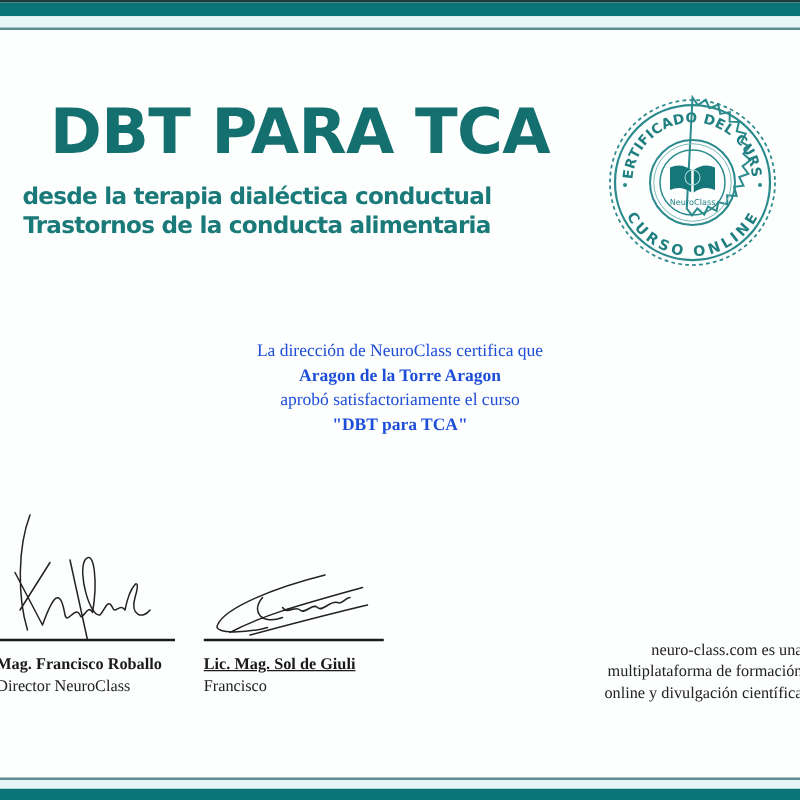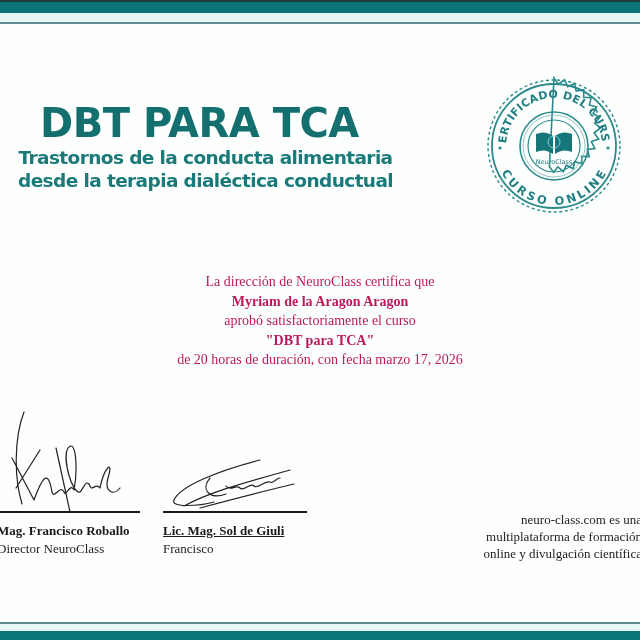--- a/index.html
+++ b/index.html
@@ -11,36 +11,36 @@
   .top-edge { position: absolute; left: 0; top: 0; width: 640px; height: 2px; background: #1f3b3d; }
   .top-band { position: absolute; left: 0; top: 2px; width: 640px; height: 11px; background: #0b7479; }
   .top-pale { position: absolute; left: 0; top: 13px; width: 640px; height: 9px; background: #e6f6f6; }
   .top-line { position: absolute; left: 0; top: 22px; width: 640px; height: 2px; background: #5d8d92; }
 
   .bot-line { position: absolute; left: 0; top: 622px; width: 640px; height: 2px; background: #5d8d92; }
   .bot-pale { position: absolute; left: 0; top: 624px; width: 640px; height: 7px; background: #e6f6f6; }
   .bot-band { position: absolute; left: 0; top: 631px; width: 640px; height: 9px; background: #0b7479; }
 
   .title {
-    position: absolute; left: 40px; top: 100px;
+    position: absolute; left: 40px; top: 82px;
     font-family: "DejaVu Sans", sans-serif; font-weight: bold;
-    font-size: 40px; letter-spacing: -0.5px; color: #14706f; line-height: 46px;
+    font-size: 50px; letter-spacing: -0.5px; color: #14706f; line-height: 46px;
     white-space: nowrap;
   }
   .subtitle {
     position: absolute; left: 18px; top: 146px;
     font-family: "DejaVu Sans", sans-serif; font-weight: bold;
     font-size: 18.5px; letter-spacing: -0.6px; color: #1a7a79; line-height: 23px;
     text-align: center; white-space: nowrap;
   }
   .seal { position: absolute; left: 484px; top: 76px; width: 140px; height: 140px; }
 
   .body-text {
     position: absolute; left: 120px; top: 272px; width: 400px;
-    text-align: center; color: #be185d; font-size: 14px; line-height: 19.6px;
+    text-align: center; color: #1d4ed8; font-size: 14px; line-height: 19.6px;
   }
   .body-text .b { font-weight: bold; }
 
   .sig-line { position: absolute; height: 2px; background: #1a1a1a; top: 511px; }
   .sig-name { position: absolute; top: 523px; font-weight: bold; font-size: 13px; color: #1a1a1a; white-space: nowrap; }
   .sig-role { position: absolute; top: 541px; font-size: 13px; color: #222; white-space: nowrap; }
   .sig-svg { position: absolute; }
 
   .footer-note {
     position: absolute; right: -2px; top: 511px; width: 200px;
@@ -52,22 +52,22 @@
 
 <div>
   <div class="top-edge"></div>
   <div class="top-band"></div>
   <div class="top-pale"></div>
   <div class="top-line"></div>
 </div>
 
 <div class="title">DBT PARA TCA</div>
 <div class="subtitle">
+  <div>desde la terapia dialéctica conductual</div>
   <div>Trastornos de la conducta alimentaria</div>
-  <div>desde la terapia dialéctica conductual</div>
 </div>
 
 <svg class="seal" viewBox="0 0 140 140">
   <defs>
     <path id="arcTop" d="M 22 70 A 48 48 0 0 1 118 70"></path>
     <path id="arcBot" d="M 20 70 A 50 50 0 0 0 120 70"></path>
   </defs>
 
   <polygon fill="none" stroke="#2a8a8c" stroke-width="1.6" points="70,2 74.3,8.1 80.6,3.8 83.6,10.6 90.6,7.7 92.2,15.1 99.8,13.7 99.7,21.3 107.2,21.6 105.4,29 112.6,30.9 109.1,37.7 115.7,41.2 110.7,47.2 116.4,52 110.1,57 114.7,63 107.4,65.6 110.8,72.5 103.4,73.5 105.3,80.7 97.7,80.2 97.9,87.6 90.7,85.7 89.2,92.7 82.4,89.2 79.4,95.6 73.9,90.8 69.6,96.3 65.4,90.8" transform="translate(0,0)"></polygon>
   <circle cx="70" cy="70" r="66" fill="none" stroke="#2a8a8c" stroke-width="1.4" stroke-dasharray="3 2.6"></circle>
@@ -85,24 +85,23 @@
   </text>
 
   <path d="M 52 58 L 52 76 Q 61 72 69 78 L 69 60 Q 61 54 52 58 Z" fill="#15777a"></path>
   <path d="M 88 58 L 88 76 Q 79 72 71 78 L 71 60 Q 79 54 88 58 Z" fill="#15777a"></path>
   <circle cx="70" cy="66" r="6" fill="none" stroke="#9fd1d2" stroke-width="0.9"></circle>
   <text x="70" y="88" text-anchor="middle" font-family="DejaVu Sans, sans-serif" font-size="6.5" fill="#1f7f81">NeuroClass</text>
 </svg>
 
 <div class="body-text">
   <div>La dirección de NeuroClass certifica que</div>
-  <div class="b">Myriam de la Aragon Aragon</div>
+  <div class="b">Aragon de la Torre Aragon</div>
   <div>aprobó satisfactoriamente el curso</div>
   <div class="b">"DBT para TCA"</div>
-  <div>de 20 horas de duración, con fecha marzo 17, 2026</div>
 </div>
 
 <svg class="sig-svg" style="left:4px;top:408px;width:118px;height:118px;" viewBox="0 0 118 118">
   <path d="M 20 4 C 10 30 10 70 18 96 M 8 50 L 30 92 M 12 80 L 36 42 M 30 92 C 38 70 44 60 48 84 C 50 92 56 76 60 84 C 62 90 66 74 70 82 M 52 40 L 66 104 M 70 82 C 74 60 72 30 64 40 C 58 50 68 86 76 84 C 80 80 82 70 86 78 C 88 84 92 74 96 80 M 96 80 C 100 60 110 50 104 70 C 100 84 110 88 116 80" fill="none" stroke="#222" stroke-width="1.2" stroke-linecap="round"></path>
 </svg>
 <div class="sig-line" style="left:0;width:140px;"></div>
 <div class="sig-name" style="left:-3px;">Mag. Francisco Roballo</div>
 <div class="sig-role" style="left:-3px;">Director NeuroClass</div>
 
 <svg class="sig-svg" style="left:170px;top:456px;width:130px;height:56px;" viewBox="0 0 130 56">

